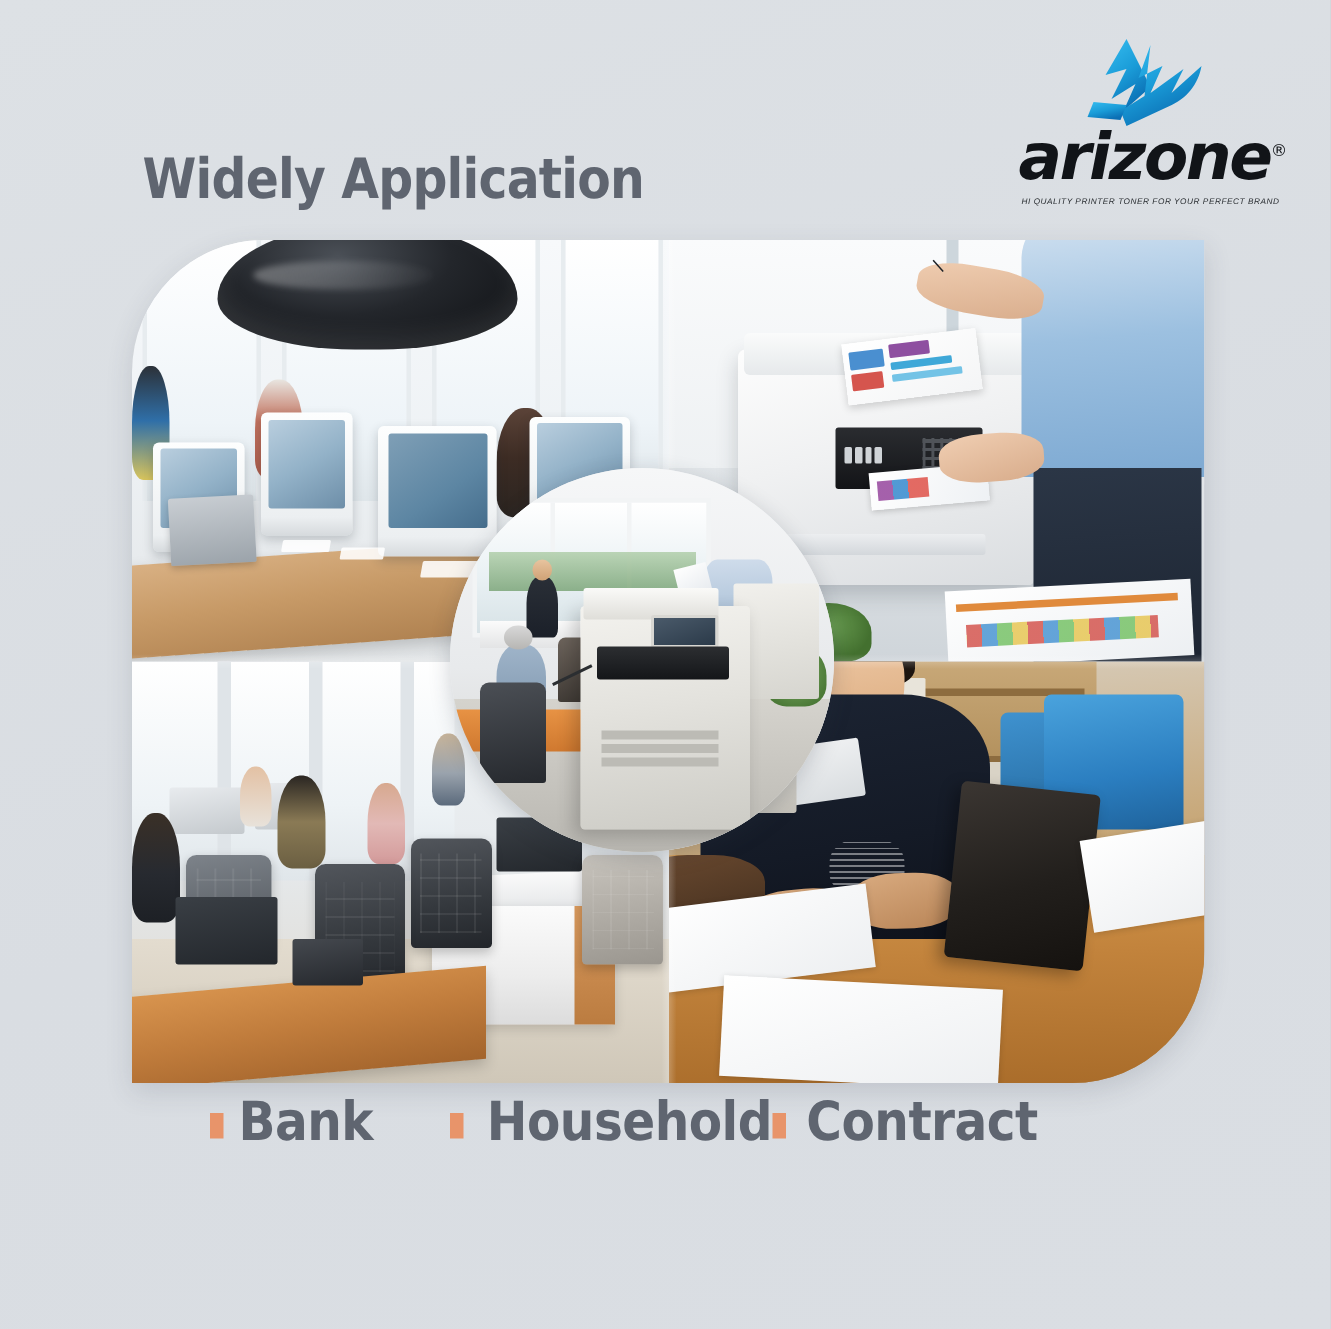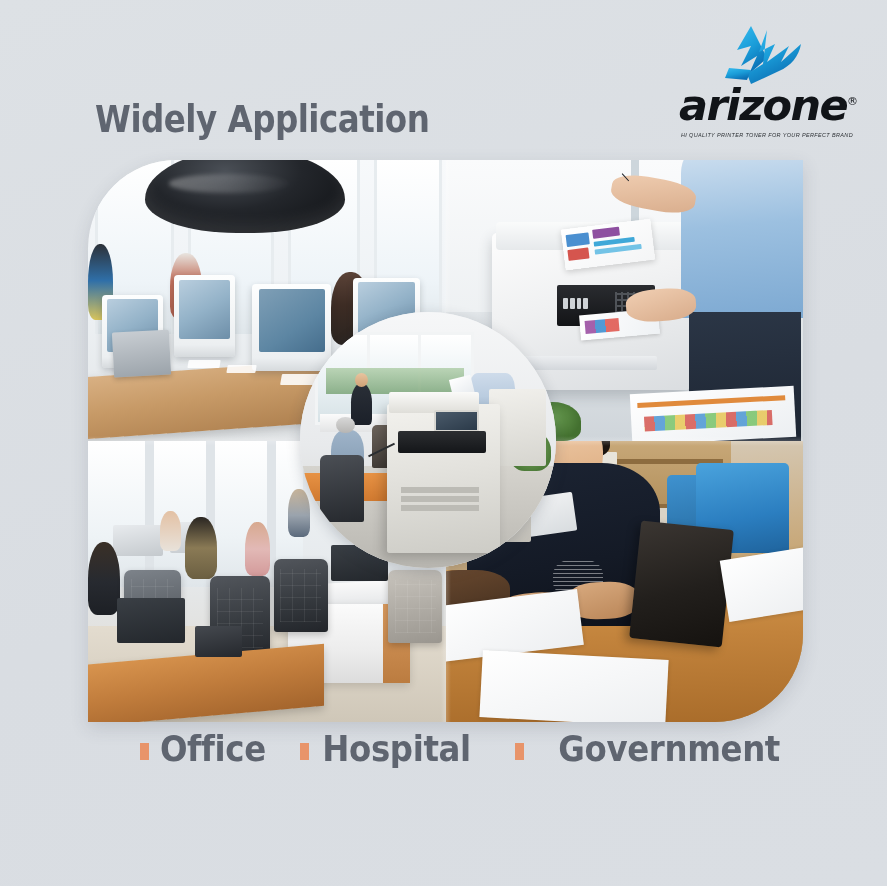--- a/index.html
+++ b/index.html
@@ -917,31 +917,31 @@
         <div class="cc-copier-black"></div>
         <div class="cc-copier-tray"></div>
         <div class="cc-copier-arm"></div>
       </div>
     </div>
 
   </div>
 
   <div class="keywords">
 
-
     <div class="kw-row">
       <div class="kw" style="width:160px">
         <span class="kw-bullet"></span>
-        <span class="kw-label">Office</span>
+        <span class="kw-label">Bank</span>
       </div>
       <div class="kw" style="width:215px">
         <span class="kw-bullet"></span>
-        <span class="kw-label">Hospital</span>
+        <span class="kw-label">Household</span>
       </div>
       <div class="kw">
-        <span class="kw-bullet" style="margin-right:22px"></span>
-        <span class="kw-label">Government</span>
+        <span class="kw-bullet"></span>
+        <span class="kw-label">Contract</span>
       </div>
     </div>
 
+
   </div>
 
 </div>
 
 </body></html>

